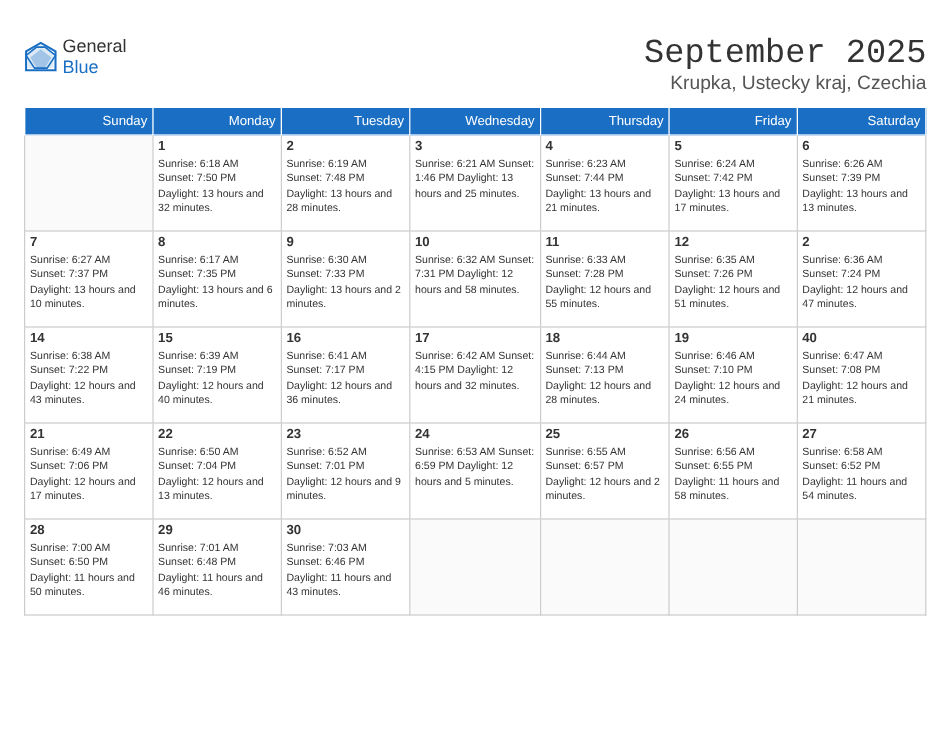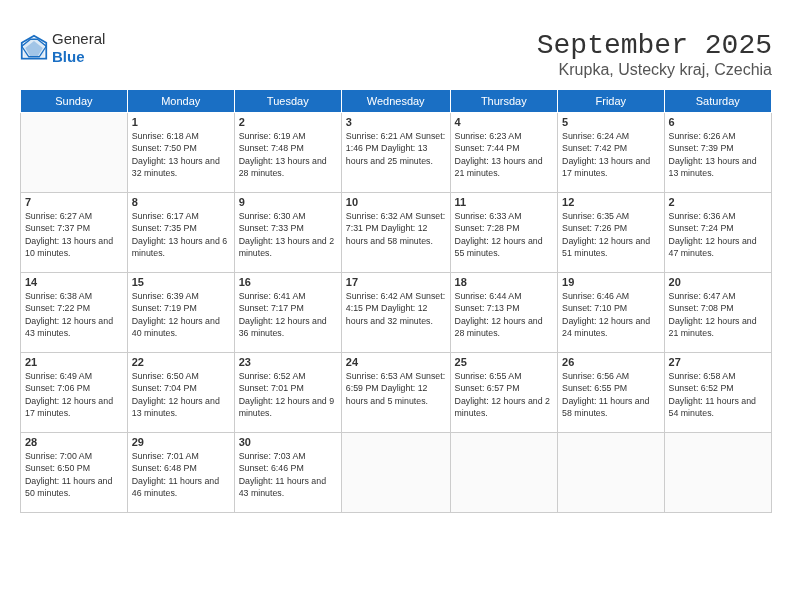--- a/index.html
+++ b/index.html
@@ -25,21 +25,21 @@
     .logo {
       display: flex;
       align-items: center;
       gap: 4px;
     }
     .logo-text {
       font-size: 15px;
       line-height: 1.2;
     }
     .logo-general { color: #333; font-weight: normal; }
-    .logo-blue { color: #1a6fc4; font-weight: bold; }
+    .logo-blue { color: #1a6fc4; font-weight: normal; }
     .logo-icon {
       width: 28px;
       height: 28px;
     }
     .title-block {
       text-align: right;
     }
     .month-title {
       font-size: 28px;
       font-weight: normal;
@@ -52,21 +52,21 @@
     }
     .calendar {
       width: 100%;
       border-collapse: collapse;
       font-size: 9.5px;
     }
     .calendar th {
       background: #1a6fc4;
       color: #fff;
       padding: 5px 4px;
-      text-align: center;
+      text-align: right;
       font-size: 11px;
       font-weight: normal;
       border: 1px solid #fff;
     }
     .calendar td {
       border: 1px solid #ccc;
       vertical-align: top;
       padding: 3px 4px;
       height: 80px;
       width: 113px;
@@ -256,21 +256,21 @@
 and 28 minutes.</div>
           </td>
           <td>
             <div class="day-num">19</div>
             <div class="day-info">Sunrise: 6:46 AM
 Sunset: 7:10 PM
 Daylight: 12 hours
 and 24 minutes.</div>
           </td>
           <td>
-            <div class="day-num">20</div>
+            <div class="day-num">40</div>
             <div class="day-info">Sunrise: 6:47 AM
 Sunset: 7:08 PM
 Daylight: 12 hours
 and 21 minutes.</div>
           </td>
         </tr>
         <tr>
           <td>
             <div class="day-num">21</div>
             <div class="day-info">Sunrise: 6:49 AM

